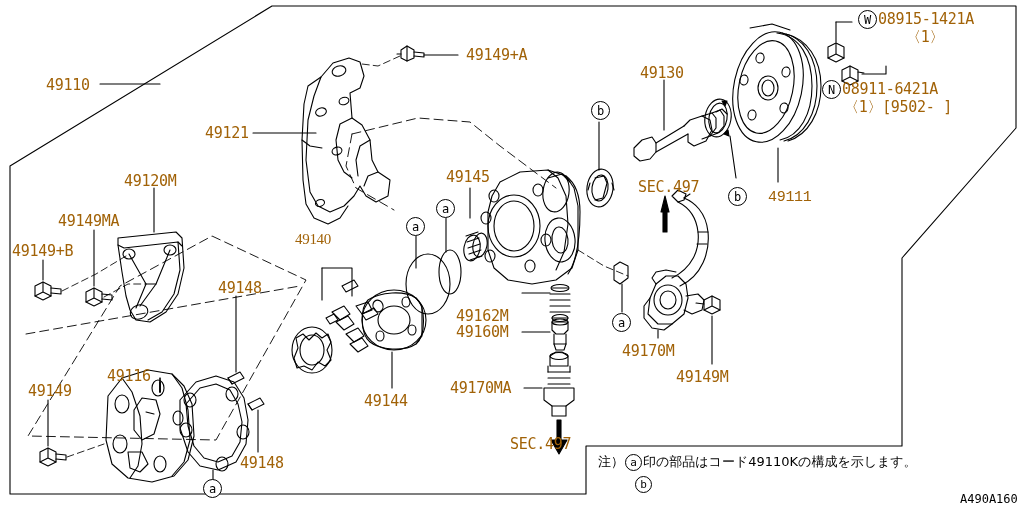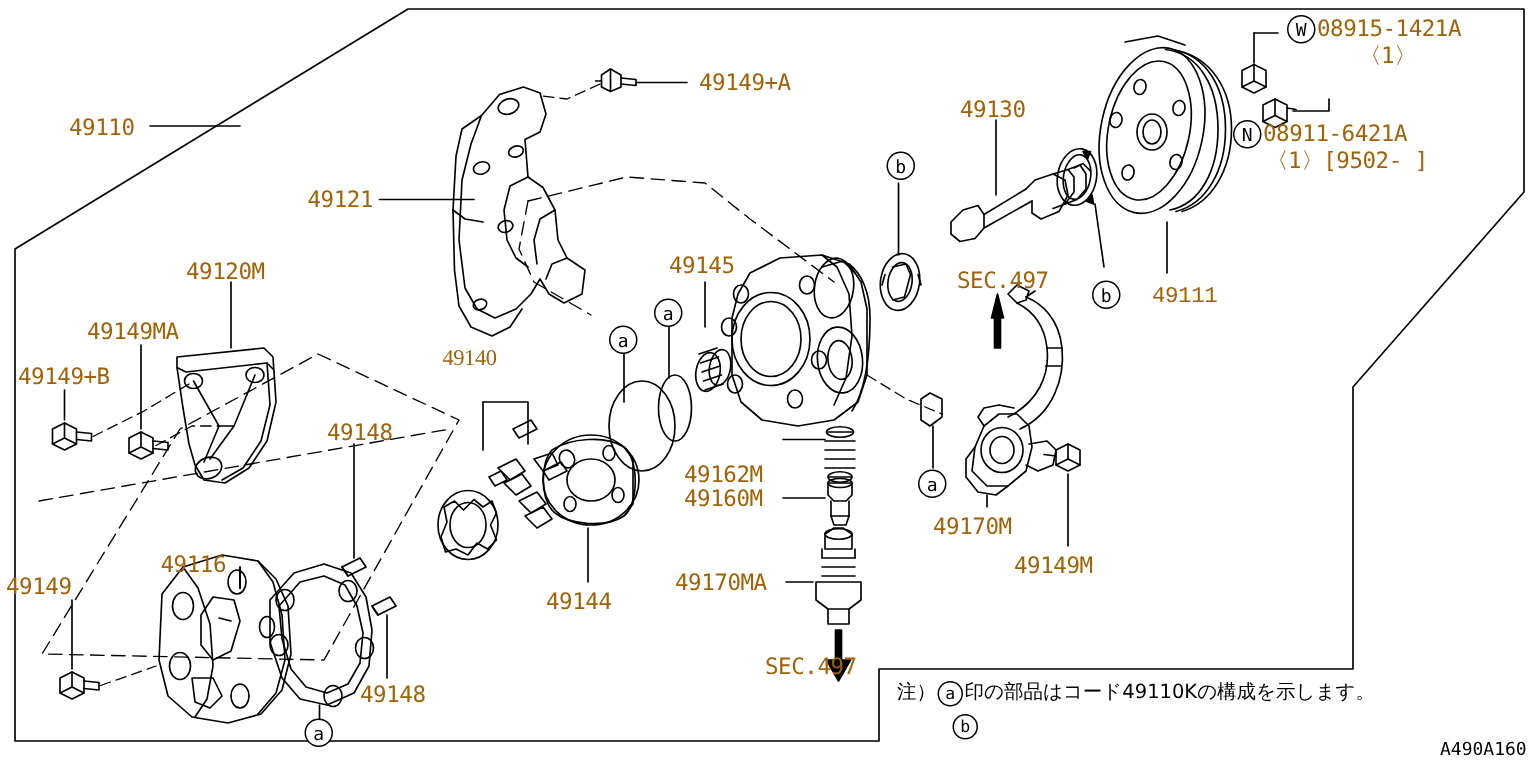--- a/index.html
+++ b/index.html
@@ -376,21 +376,21 @@
   <div class="lbl" style="left:466px;top:48px;">49149+A</div>
   <div class="lbl" style="left:640px;top:66px;">49130</div>
   <div class="lbl" style="left:768px;top:190px;font-family:Liberation Mono, monospace;">49111</div>
   <div class="lbl" style="left:124px;top:174px;">49120M</div>
   <div class="lbl" style="left:58px;top:214px;">49149MA</div>
   <div class="lbl" style="left:12px;top:244px;">49149+B</div>
   <div class="lbl" style="left:446px;top:170px;">49145</div>
   <div class="lbl" style="left:295px;top:232px;font-family:Liberation Serif, serif;">49140</div>
   <div class="lbl" style="left:218px;top:281px;">49148</div>
   <div class="lbl" style="left:107px;top:369px;">49116</div>
-  <div class="lbl" style="left:4px;top:384px;">49149</div>
+  <div class="lbl" style="left:28px;top:384px;">49149</div>
   <div class="lbl" style="left:364px;top:394px;">49144</div>
   <div class="lbl" style="left:240px;top:456px;">49148</div>
   <div class="lbl" style="left:456px;top:274px;margin-top:35px;">49162M</div>
   <div class="lbl" style="left:456px;top:325px;">49160M</div>
   <div class="lbl" style="left:450px;top:381px;">49170MA</div>
   <div class="lbl" style="left:622px;top:344px;">49170M</div>
   <div class="lbl" style="left:676px;top:370px;">49149M</div>
 
   <div class="lbl" style="left:638px;top:180px;">SEC.497</div>
   <div class="lbl" style="left:510px;top:437px;">SEC.497</div>

